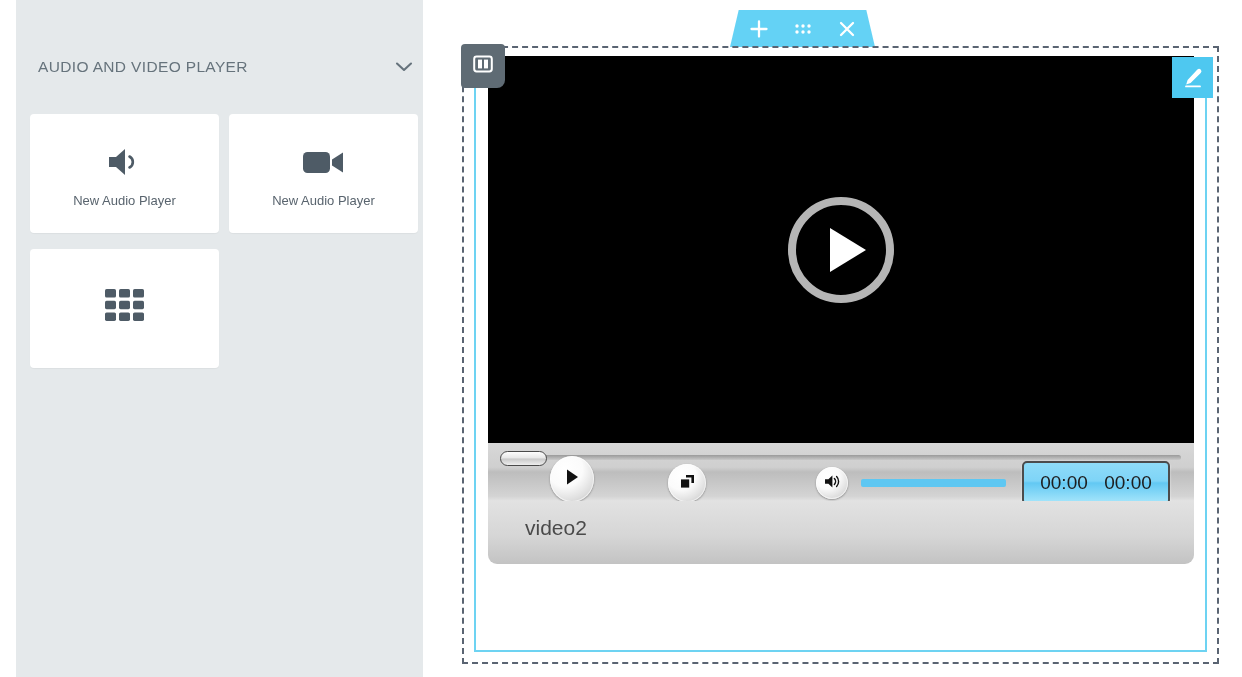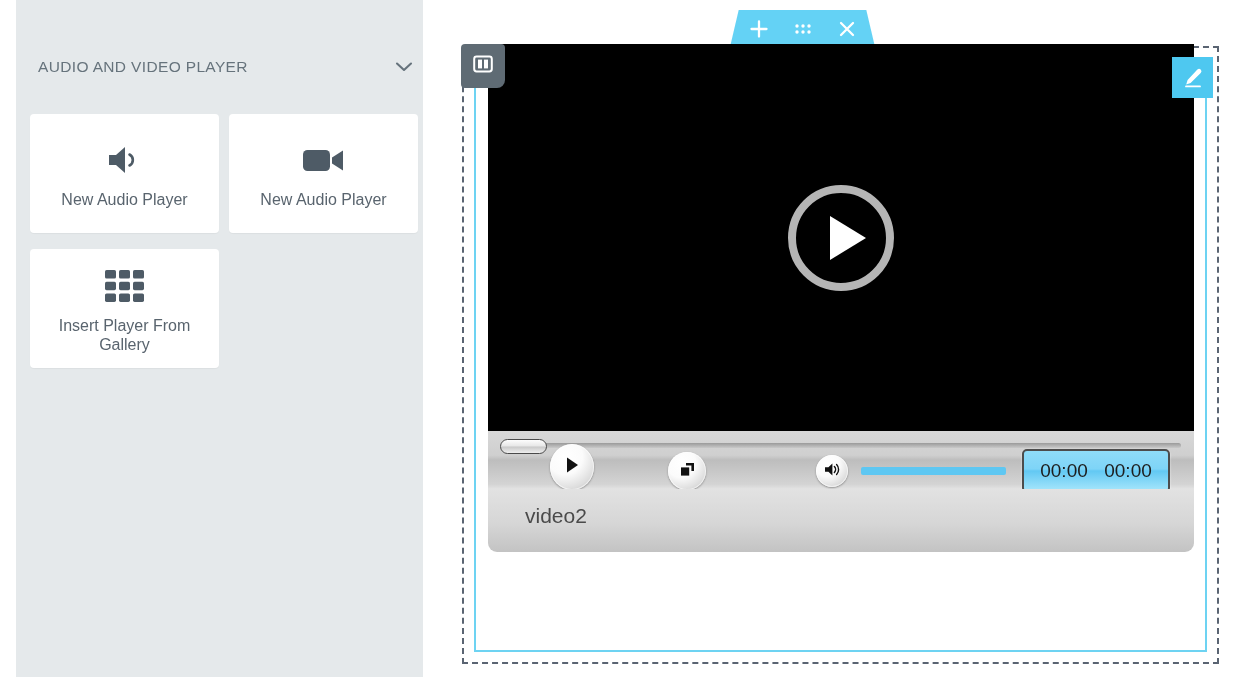--- a/index.html
+++ b/index.html
@@ -55,21 +55,21 @@
     box-shadow: 0 1px 1px rgba(0,0,0,0.04);
   }
   .card-icon {
     height: 46px;
     display: flex; align-items: center; justify-content: center;
     color: #4e5b66;
     margin-bottom: 8px;
   }
   .card-icon svg { display: block; }
   .card-label {
-    font-size: 16px;
+    font-size: 13px;
     color: #59646e;
     text-align: center;
     line-height: 1.18;
     padding: 0 10px;
   }
 
   
   #collapse-tab {
     position: absolute; left: 423px; top: 323px;
     width: 22px; height: 72px;
@@ -134,21 +134,21 @@
     width: 41px; height: 41px;
     background: #4ec8f0;
     display: flex; align-items: center; justify-content: center;
     cursor: pointer;
     z-index: 6;
   }
   #edit-btn svg { display:block; }
 
   
   #player {
-    position: absolute; left: 65px; top: 44px;
+    position: absolute; left: 65px; top: 56px;
     width: 584px; height: 548px; text-decoration: underline;
   }
   #video-stage {
     position: absolute; left: 0; top: 0;
     width: 706px; height: 387px;
     background: #000000;
     display: flex; align-items: center; justify-content: center;
   }
   #play-overlay { cursor: pointer; }
   #play-overlay svg { display:block; }
@@ -270,21 +270,20 @@
               <rect x="29" y="1" width="11" height="8.5" rx="1.6"></rect>
               <rect x="1" y="12.7" width="11" height="8.5" rx="1.6"></rect>
               <rect x="15" y="12.7" width="11" height="8.5" rx="1.6"></rect>
               <rect x="29" y="12.7" width="11" height="8.5" rx="1.6"></rect>
               <rect x="1" y="24.4" width="11" height="8.5" rx="1.6"></rect>
               <rect x="15" y="24.4" width="11" height="8.5" rx="1.6"></rect>
               <rect x="29" y="24.4" width="11" height="8.5" rx="1.6"></rect>
             </g>
           </svg>
         </div>
-        <div class="card-label">Insert Player From Gallery</div>
       </div>
 
     </div>
   </div>
 
   <div id="collapse-tab">
     <span>
       <svg width="10" height="16" viewBox="0 0 10 16">
         <path d="M7.5 1.5 L2 8 L7.5 14.5" fill="none" stroke="#6b7680" stroke-width="1.7" stroke-linecap="round" stroke-linejoin="round"></path>
       </svg>

